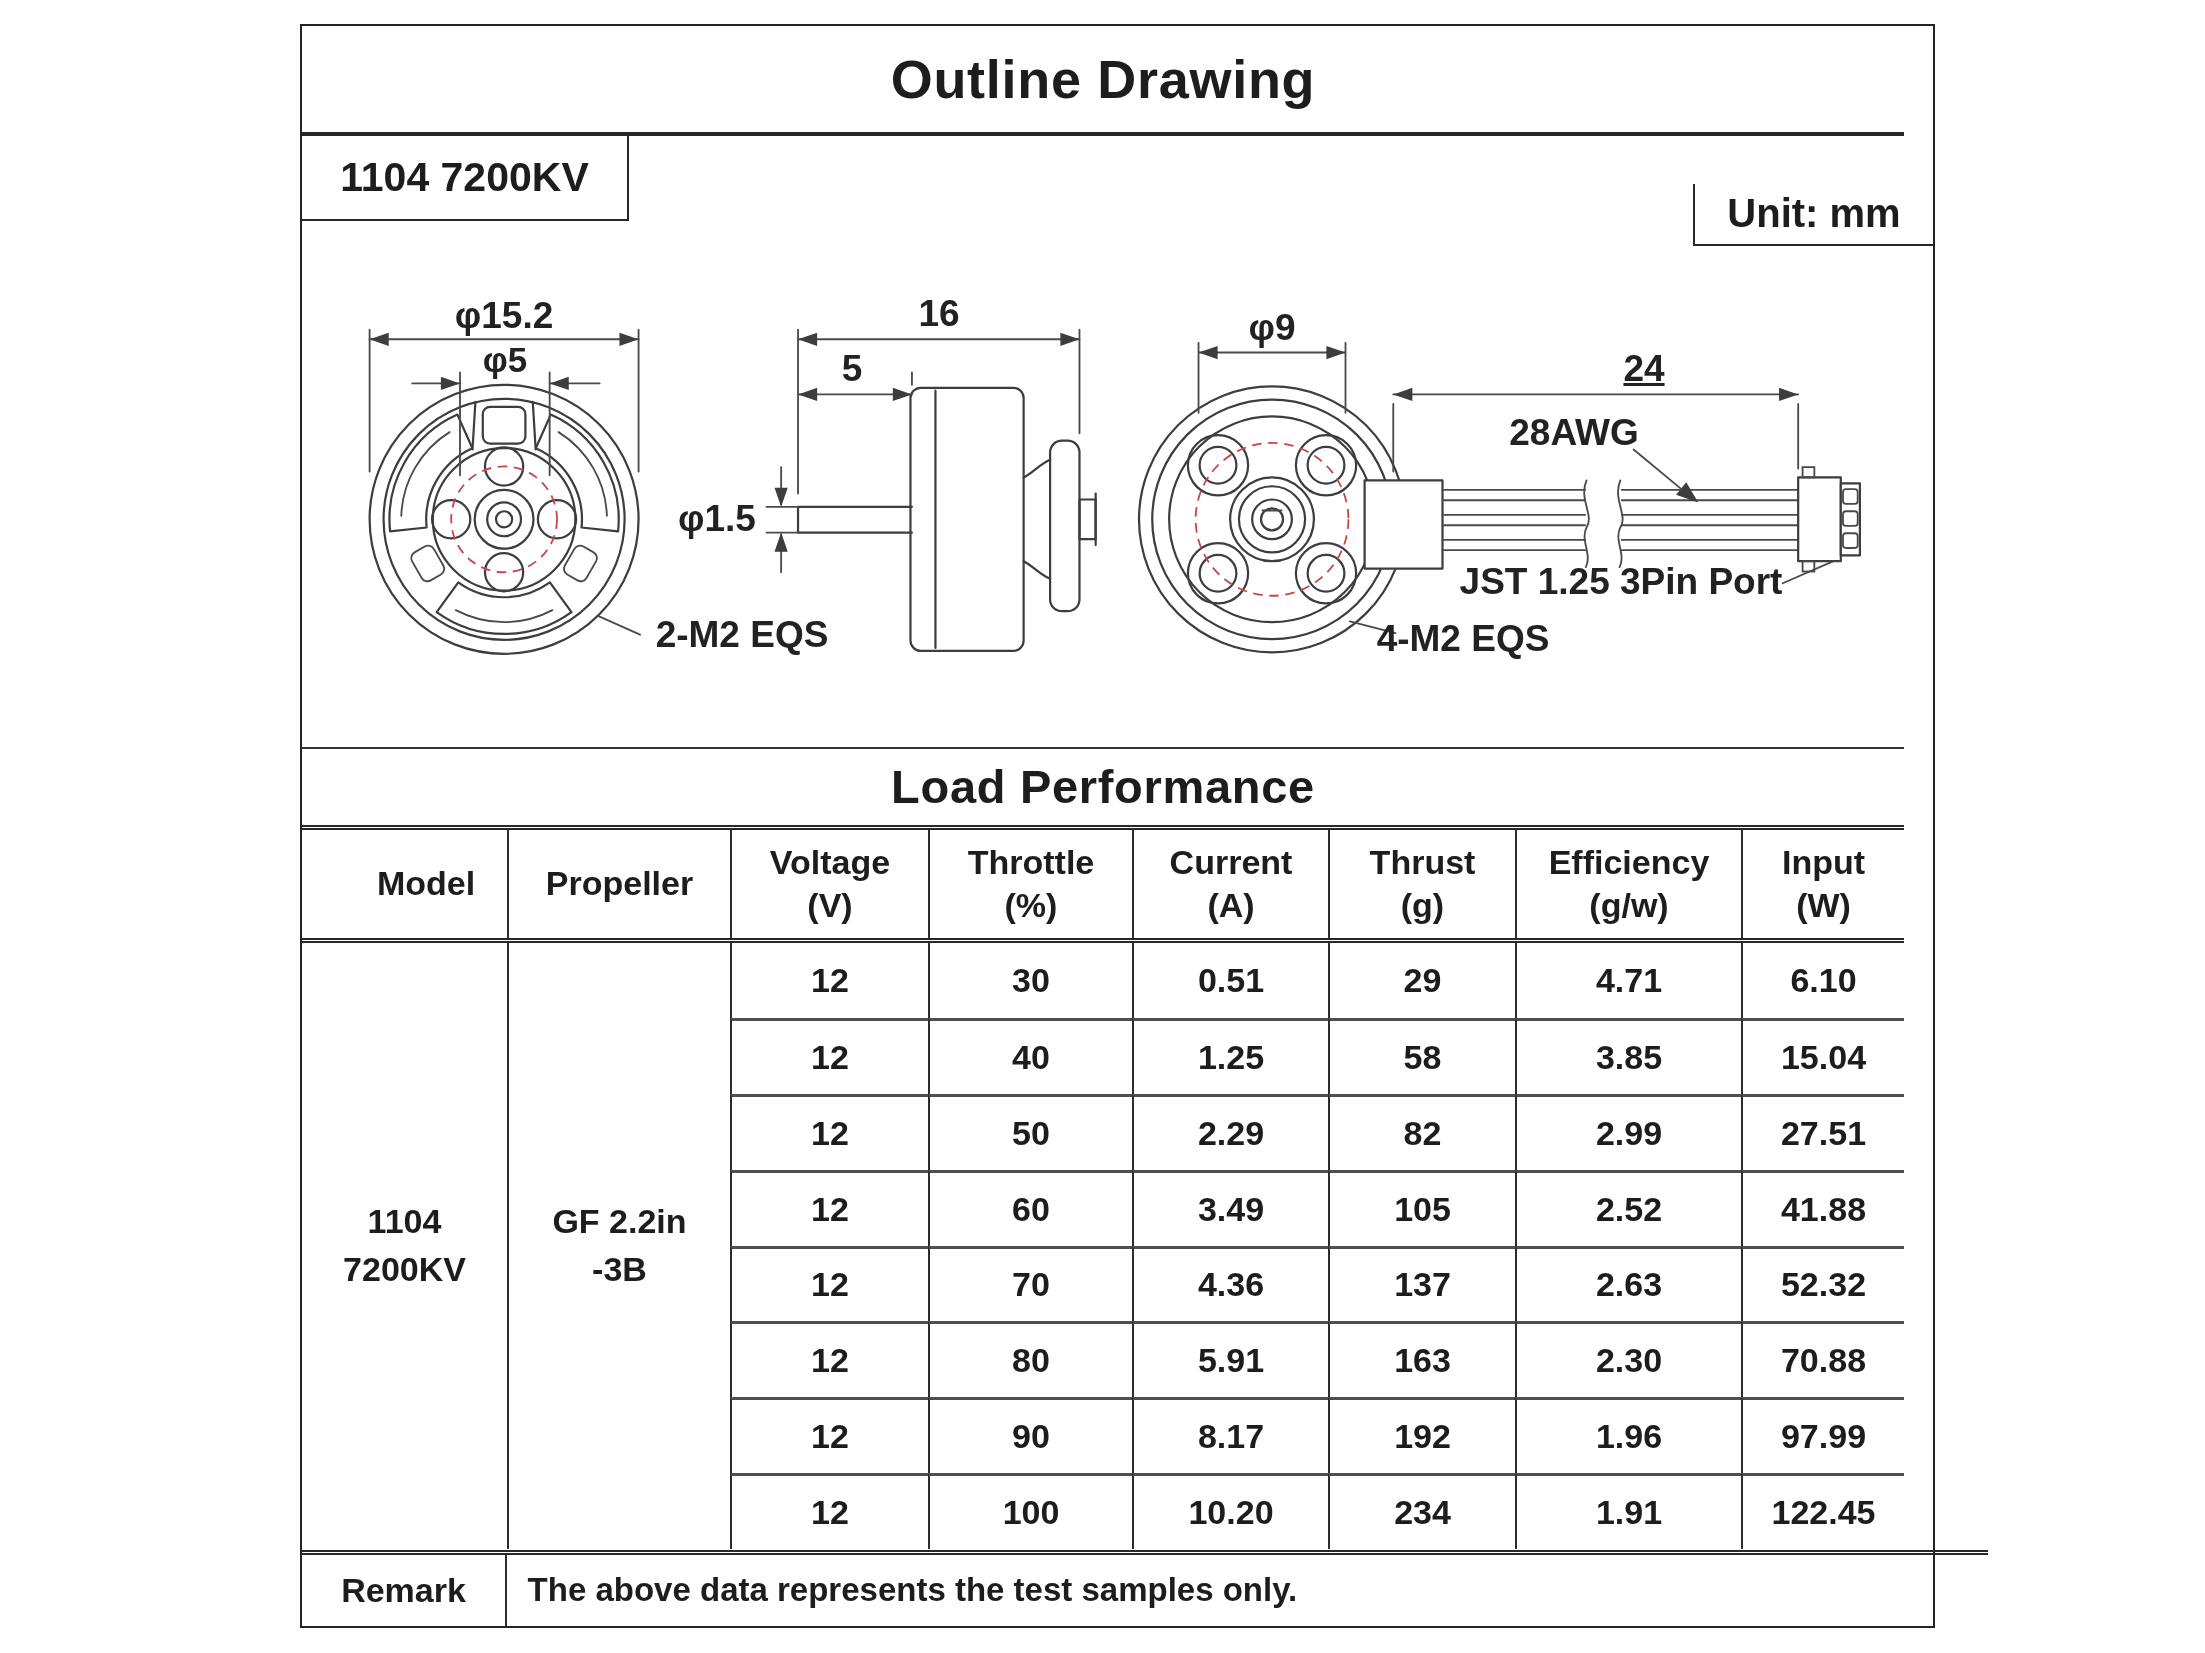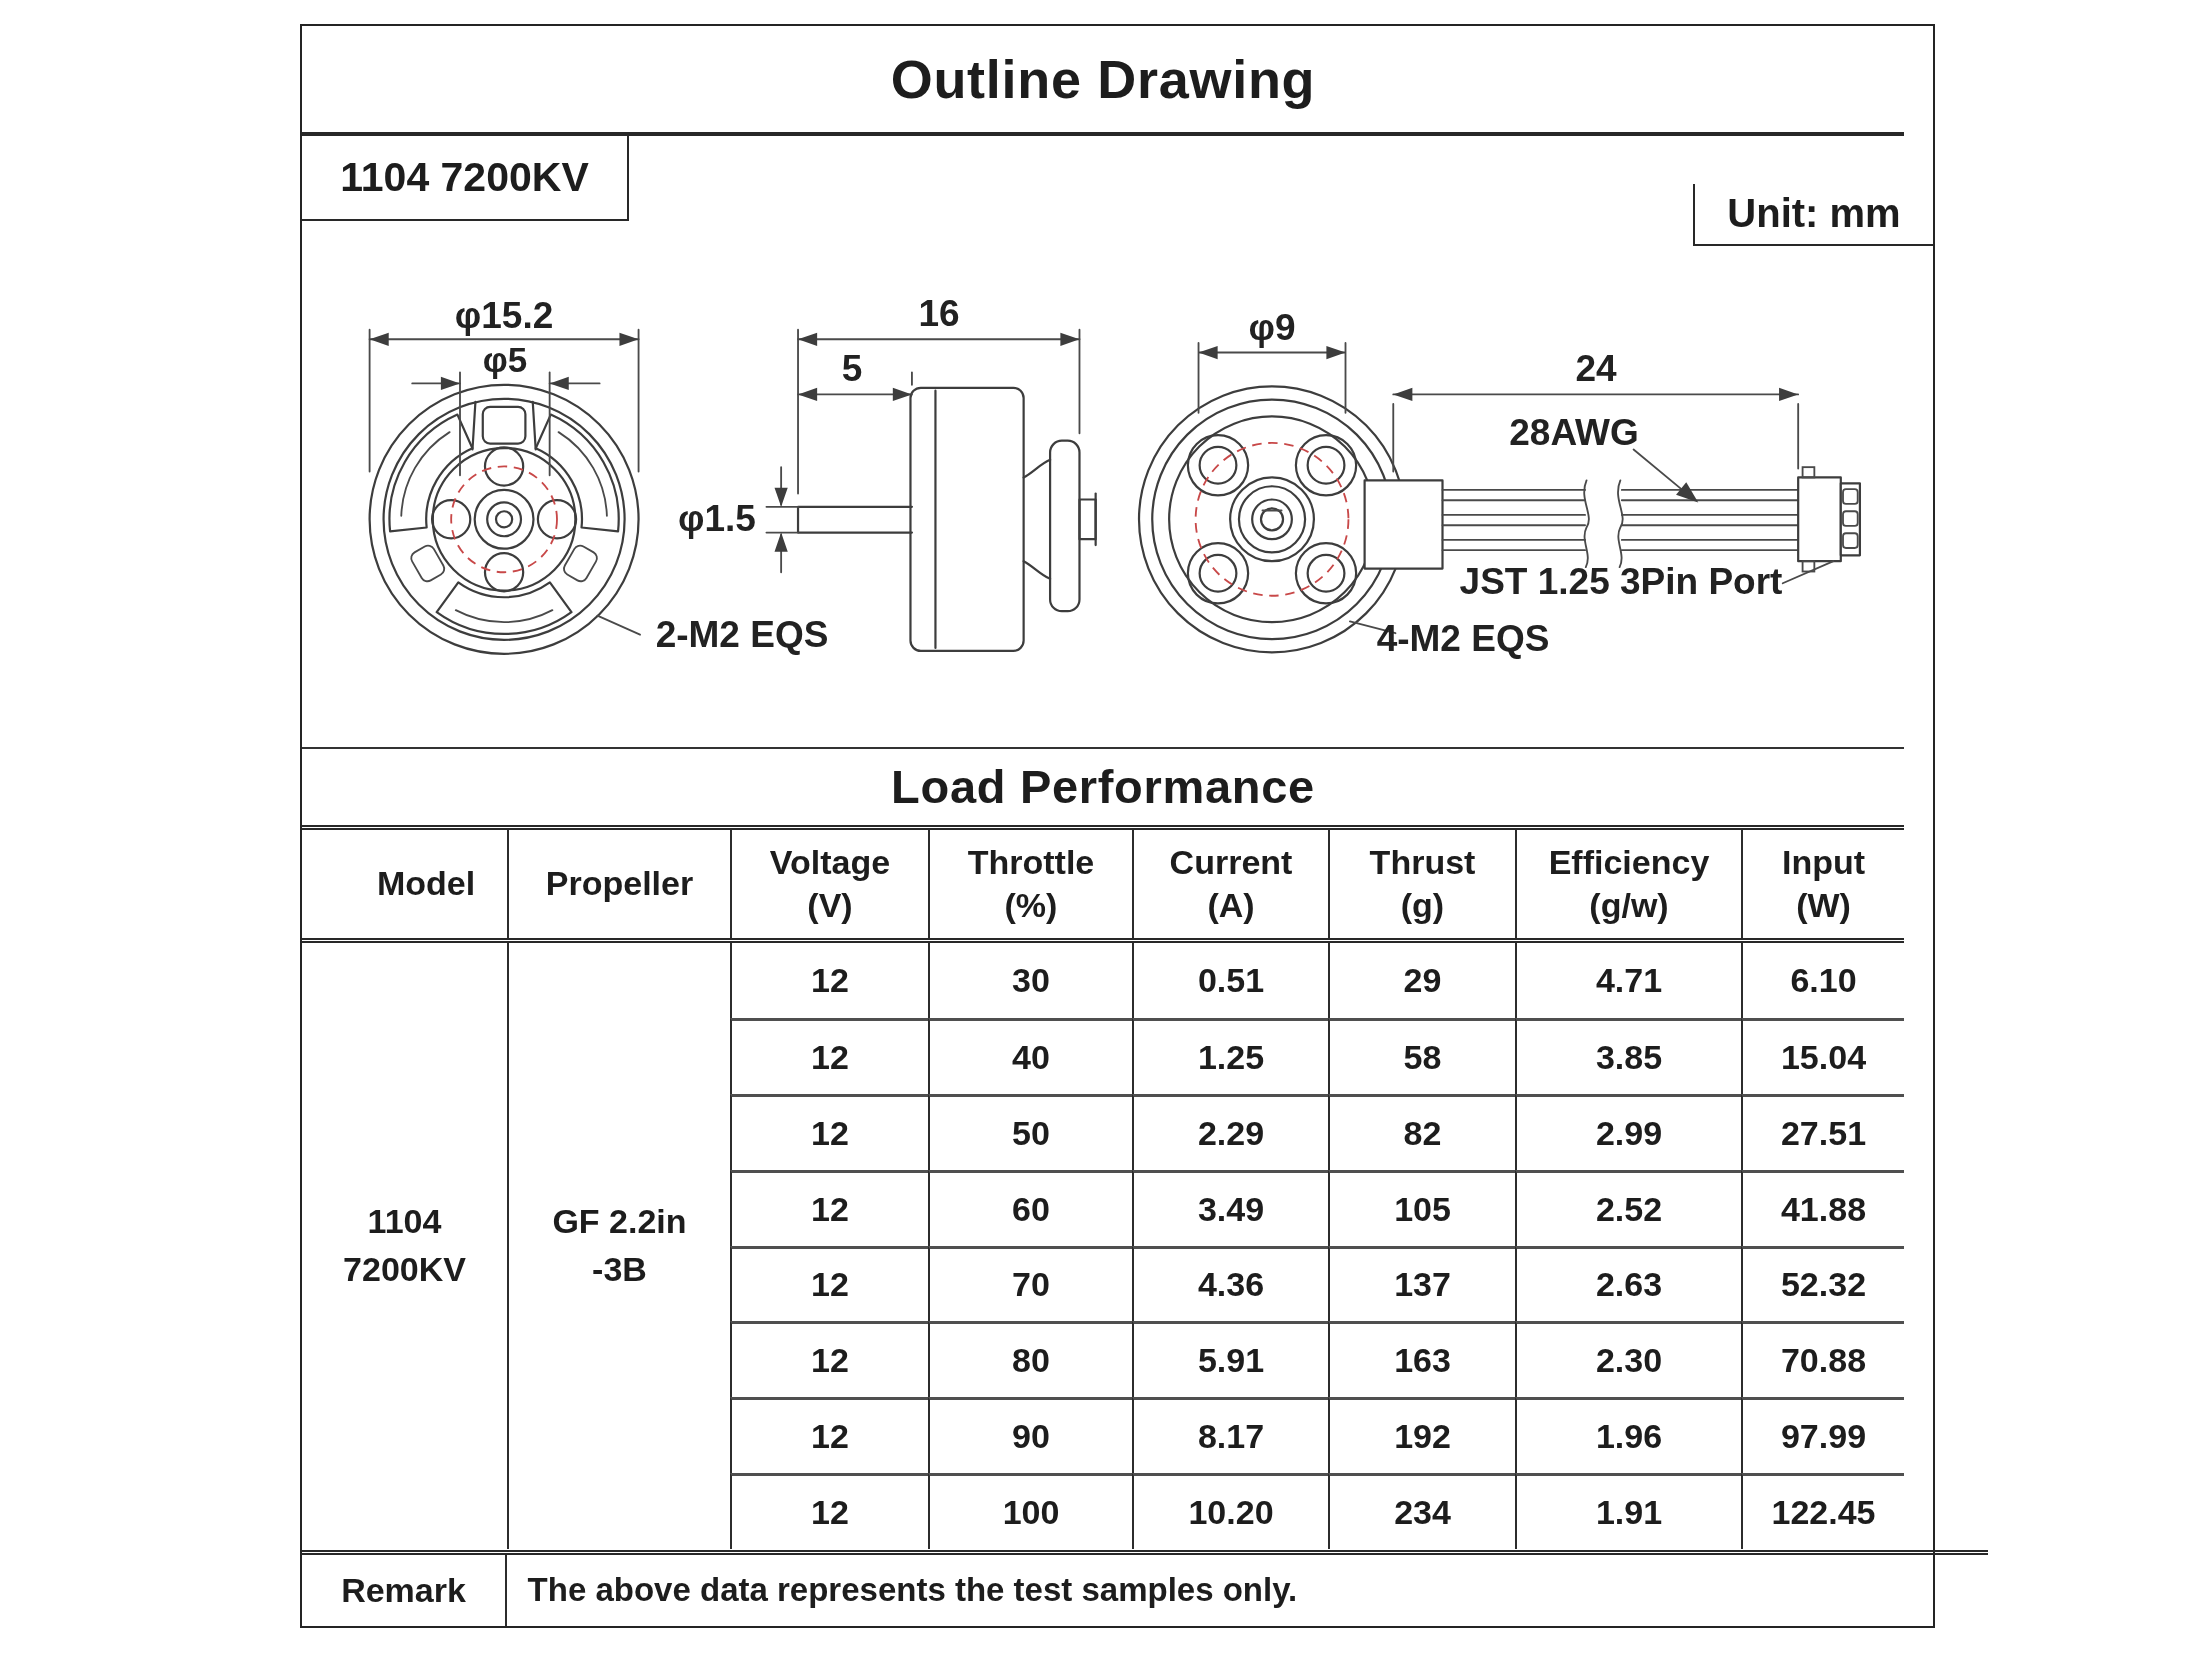--- a/index.html
+++ b/index.html
@@ -138,21 +138,21 @@
       <path class="thin" d="M 1836 844 L 1898 860"></path>
     </svg>
 
     <div class="dim" style="left:202px;top:290px;">φ15.2</div>
     <div class="dim" style="left:203px;top:334px;font-size:35px;">φ5</div>
     <div class="dim" style="left:440px;top:609px;">2-M2 EQS</div>
     <div class="dim" style="left:637px;top:288px;">16</div>
     <div class="dim" style="left:550px;top:343px;">5</div>
     <div class="dim" style="left:415px;top:493px;">φ1.5</div>
     <div class="dim" style="left:970px;top:302px;">φ9</div>
-    <div class="dim" style="left:1294px;top:343px;">24</div>
+    <div class="dim" style="left:1342px;top:343px;text-decoration:underline;">24</div>
     <div class="dim" style="left:1272px;top:407px;">28AWG</div>
     <div class="dim" style="left:1319px;top:556px;">JST 1.25 3Pin Port</div>
     <div class="dim" style="left:1161px;top:613px;">4-M2 EQS</div>
 
     <div class="lp-band">Load Performance</div>
 
     <div class="header-grid">
       <div class="hcell">
           <span>Model</span>
         </div>

